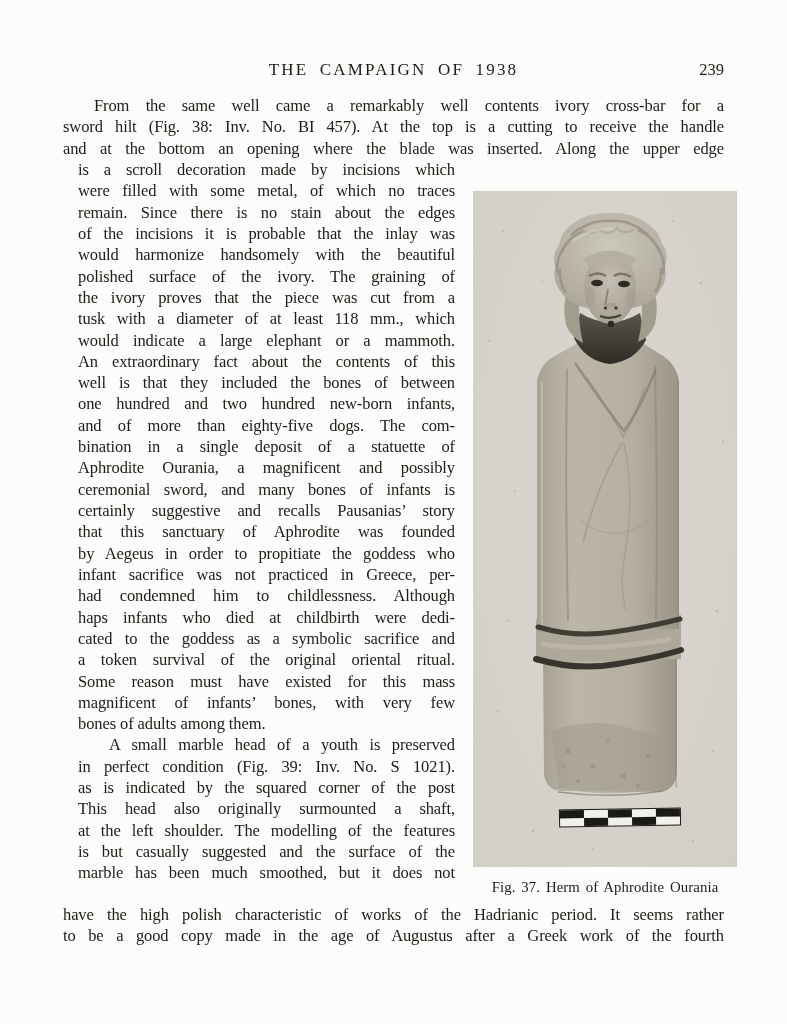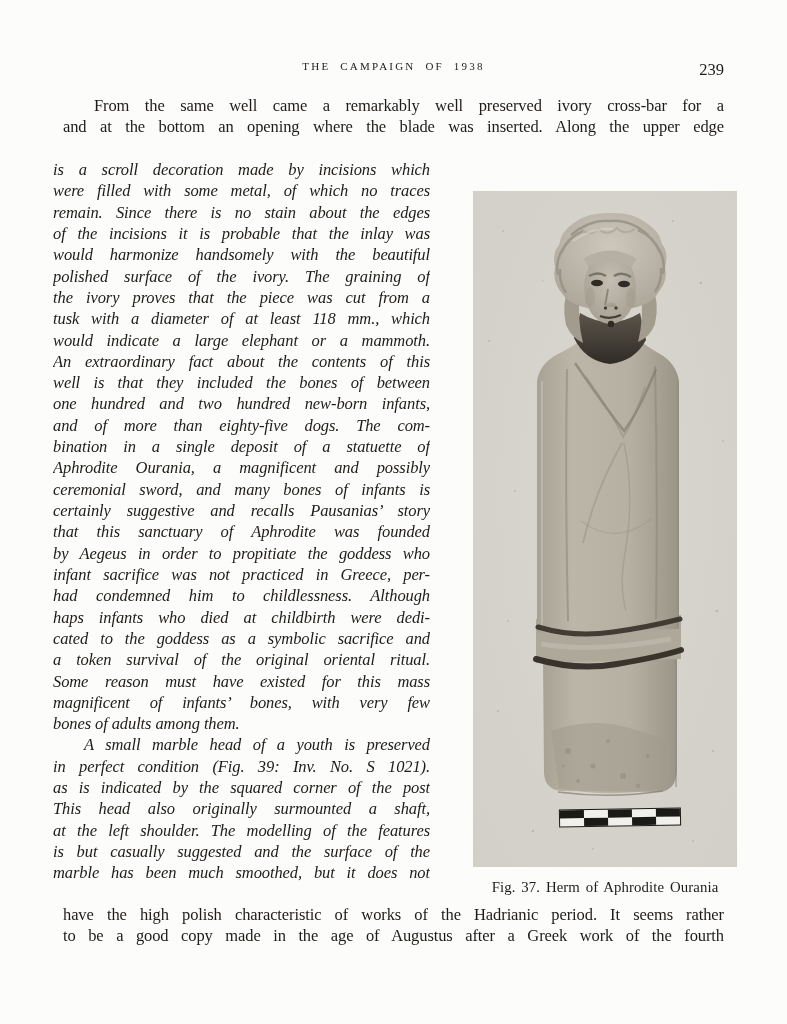--- a/index.html
+++ b/index.html
@@ -10,33 +10,33 @@
     margin: 0 auto;
     background: #fcfcfa;
     color: #1e1c19;
     font-family: "Liberation Serif", "DejaVu Serif", serif;
     overflow: hidden;
   }
   .running-head {
     position: absolute;
     top: 60px; left: 0; right: 0;
     text-align: center;
-    font-size: 11px;
+    font-size: 17px;
     letter-spacing: 2.2px;
     word-spacing: 5px;
     color: #1e1c19;
   }
   .page-number {
     position: absolute;
     top: 60px; right: 63px;
     font-size: 16.5px;
   }
   .textblock { position: absolute; }
   .intro    { left: 63px; top: 95px;  width: 661px; }
-  .leftcol  { left: 53px; top: 159px; width: 377px; font-style: italic; }
+  .leftcol  { left: 78px; top: 159px; width: 377px; }
   .closing  { left: 63px; top: 904px; width: 661px; }
   .line {
     height: 21.32px;
     line-height: 21.32px;
     font-size: 16.5px;
     letter-spacing: -0.1px;
     text-align: justify;
     text-align-last: justify;
     white-space: normal;
     overflow: hidden;
@@ -60,21 +60,22 @@
 </style>
 </head>
 <body>
 
 <div class="page">
 
   <div class="running-head">THE CAMPAIGN OF 1938</div>
   <div class="page-number">239</div>
 
   <div class="textblock intro">
-      <div class="line indent">From the same well came a remarkably well preserved ivory cross-bar for a</div>
+      <div class="line indent">From the same well came a remarkably well contents ivory cross-bar for a</div>
+      <div class="line">sword hilt (Fig. 38: Inv. No. BI 457).  At the top is a cutting to receive the handle</div>
       <div class="line">and at the bottom an opening where the blade was inserted.  Along the upper edge</div>
     </div>
 
   <div class="textblock leftcol">
       <div class="line">is a scroll decoration made by incisions which</div>
       <div class="line">were filled with some metal, of which no traces</div>
       <div class="line">remain.  Since there is no stain about the edges</div>
       <div class="line">of the incisions it is probable that the inlay was</div>
       <div class="line">would harmonize handsomely with the beautiful</div>
       <div class="line">polished surface of the ivory.  The graining of</div>

